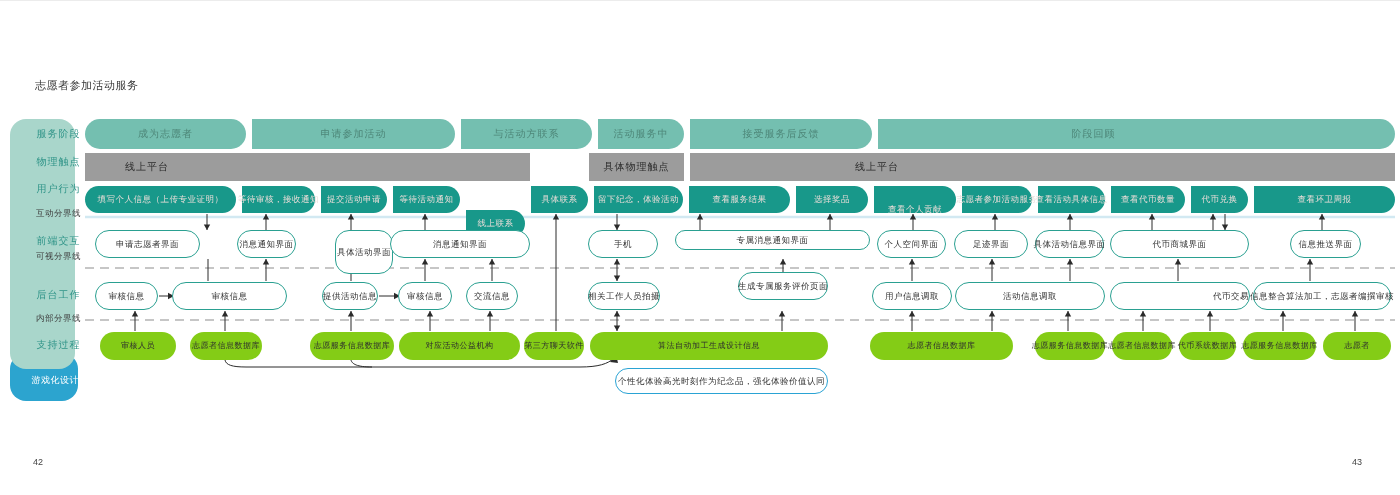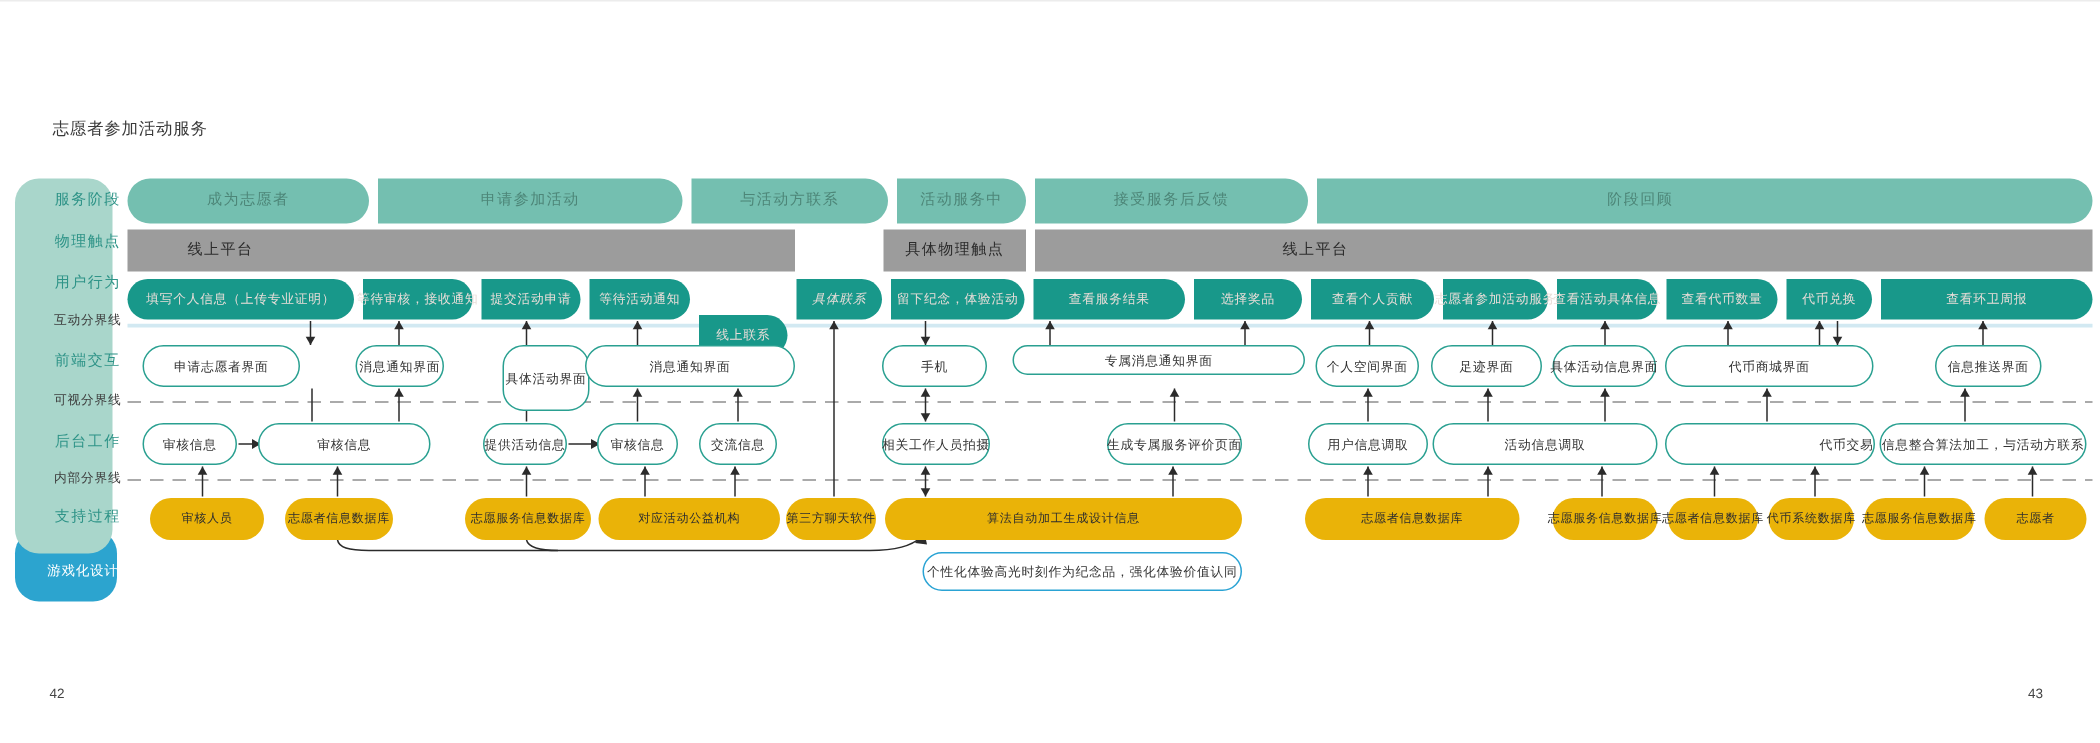--- a/index.html
+++ b/index.html
@@ -10,21 +10,21 @@
   .pagenum.left{left:33px;}
   .pagenum.right{left:1352px;}
   #connector-layer{position:absolute;left:0;top:0;width:1400px;height:495px;pointer-events:none;}
   .node{position:absolute;display:flex;align-items:center;justify-content:center;white-space:nowrap;box-sizing:border-box;line-height:1;}
   .stage{background:#74bfb0;color:#4d8678;font-size:10px;border-radius:0 15px 15px 0;letter-spacing:1px;}
   .stage.cap-left{border-radius:15px;}
   .touch{background:#9c9c9c;color:#2b2b2b;font-size:10px;letter-spacing:1px;}
   .behavior{background:#18988a;color:#e8ddd8;font-size:8.5px;border-radius:0 13.5px 13.5px 0;letter-spacing:.5px;}
   .behavior.cap-left{border-radius:13.5px;}
   .front,.back{background:#fff;border:1.2px solid #2aa091;border-radius:14px;color:#333;font-size:8.5px;letter-spacing:.5px;}
-  .support{background:#eab308;border-radius:14px;color:#2e2e2e;font-size:8px;letter-spacing:.5px;}
+  .support{background:#84cc16;border-radius:14px;color:#2e2e2e;font-size:8px;letter-spacing:.5px;}
   .gamify{background:#fff;border:1.5px solid #2aa3d4;border-radius:13px;color:#333;font-size:8.5px;letter-spacing:.5px;}
   .sb-shape{position:absolute;box-sizing:border-box;}
   .sb-teal{left:10px;top:118px;width:65px;height:250px;background:#a9d6cb;border-radius:16px;}
   .sb-blue{left:10px;top:352px;width:68px;height:48px;background:#2ca4cf;border-radius:16px;}
   .sb-label{position:absolute;left:10px;width:65px;text-align:center;line-height:1;margin-left:16px;}
   .sb-label.lane{color:#2f9488;font-size:10px;letter-spacing:1px;}
   .sb-label.divider{color:#3d3d3d;font-size:8.5px;letter-spacing:.5px;}
   .sb-label.gamification{color:#ffffff;font-size:9px;width:68px;letter-spacing:.5px;}
 </style>
 </head>
@@ -132,21 +132,21 @@
     </svg>
 
   <div id="sidebar">
     <div class="sb-shape sb-blue"></div>
     <div class="sb-shape sb-teal"></div>
   <div class="sb-label lane" style="top: 128px;">服务阶段</div>
       <div class="sb-label lane" style="top: 156px;">物理触点</div>
       <div class="sb-label lane" style="top: 183px;">用户行为</div>
       <div class="sb-label divider" style="top: 208px; font-family: Liberation Serif, serif;">互动分界线</div>
       <div class="sb-label lane" style="top: 235px;">前端交互</div>
-      <div class="sb-label divider" style="top: 261px;">可视分界线</div>
+      <div class="sb-label divider" style="top: 251px;">可视分界线</div>
       <div class="sb-label lane" style="top: 289px;">后台工作</div>
       <div class="sb-label divider" style="top: 313px;">内部分界线</div>
       <div class="sb-label lane" style="top: 339px;">支持过程</div>
       <div class="sb-label gamification" style="top: 375px;">游戏化设计点</div>
     </div>
 
   <div id="nodes">
       <div class="node stage cap-left" style="left: 85px; top: 118px; width: 161px; height: 30px;">
         <span>成为志愿者</span>
       </div>
@@ -182,33 +182,33 @@
       </div>
       <div class="node behavior" style="left: 321px; top: 185px; width: 66px; height: 27px;">
         <span>提交活动申请</span>
       </div>
       <div class="node behavior" style="left: 393px; top: 185px; width: 67px; height: 27px;">
         <span>等待活动通知</span>
       </div>
       <div class="node behavior" style="left: 466px; top: 185px; width: 59px; height: 27px; margin-top: 24px;">
         <span>线上联系</span>
       </div>
-      <div class="node behavior" style="left: 531px; top: 185px; width: 57px; height: 27px; font-style: italic;">
+      <div class="node behavior" style="left: 531px; top: 185px; width: 57px; height: 27px;">
         <span>具体联系</span>
       </div>
       <div class="node behavior" style="left: 594px; top: 185px; width: 89px; height: 27px;">
         <span>留下纪念，体验活动</span>
       </div>
       <div class="node behavior" style="left: 689px; top: 185px; width: 101px; height: 27px;">
         <span>查看服务结果</span>
       </div>
       <div class="node behavior" style="left: 796px; top: 185px; width: 72px; height: 27px;">
         <span>选择奖品</span>
       </div>
-      <div class="node behavior" style="left: 874px; top: 185px; width: 82px; height: 27px;">
+      <div class="node behavior" style="left: 874px; top: 185px; width: 82px; height: 27px; align-items: flex-end;">
         <span>查看个人贡献</span>
       </div>
       <div class="node behavior" style="left: 962px; top: 185px; width: 70px; height: 27px;">
         <span>志愿者参加活动服务</span>
       </div>
       <div class="node behavior" style="left: 1038px; top: 185px; width: 67px; height: 27px;">
         <span>查看活动具体信息</span>
       </div>
       <div class="node behavior" style="left: 1111px; top: 185px; width: 74px; height: 27px;">
         <span>查看代币数量</span>
@@ -263,34 +263,34 @@
       </div>
       <div class="node back" style="left: 398px; top: 281px; width: 54px; height: 28px;">
         <span>审核信息</span>
       </div>
       <div class="node back" style="left: 466px; top: 281px; width: 52px; height: 28px;">
         <span>交流信息</span>
       </div>
       <div class="node back" style="left: 588px; top: 281px; width: 72px; height: 28px;">
         <span>相关工作人员拍摄</span>
       </div>
-      <div class="node back" style="left: 738px; top: 281px; width: 90px; height: 28px;">
+      <div class="node back" style="left: 738px; top: 271px; width: 90px; height: 28px;">
         <span>生成专属服务评价页面</span>
       </div>
       <div class="node back" style="left: 872px; top: 281px; width: 80px; height: 28px;">
         <span>用户信息调取</span>
       </div>
       <div class="node back" style="left: 955px; top: 281px; width: 150px; height: 28px;">
         <span>活动信息调取</span>
       </div>
       <div class="node back" style="left: 1110px; top: 281px; width: 140px; height: 28px; justify-content: flex-end;">
         <span>代币交易</span>
       </div>
       <div class="node back" style="left: 1253px; top: 281px; width: 138px; height: 28px;">
-        <span>信息整合算法加工，与活动方联系</span>
+        <span>信息整合算法加工，志愿者编撰审核</span>
       </div>
       <div class="node support" style="left: 100px; top: 331px; width: 76px; height: 28px;">
         <span>审核人员</span>
       </div>
       <div class="node support" style="left: 190px; top: 331px; width: 72px; height: 28px;">
         <span>志愿者信息数据库</span>
       </div>
       <div class="node support" style="left: 310px; top: 331px; width: 84px; height: 28px;">
         <span>志愿服务信息数据库</span>
       </div>

